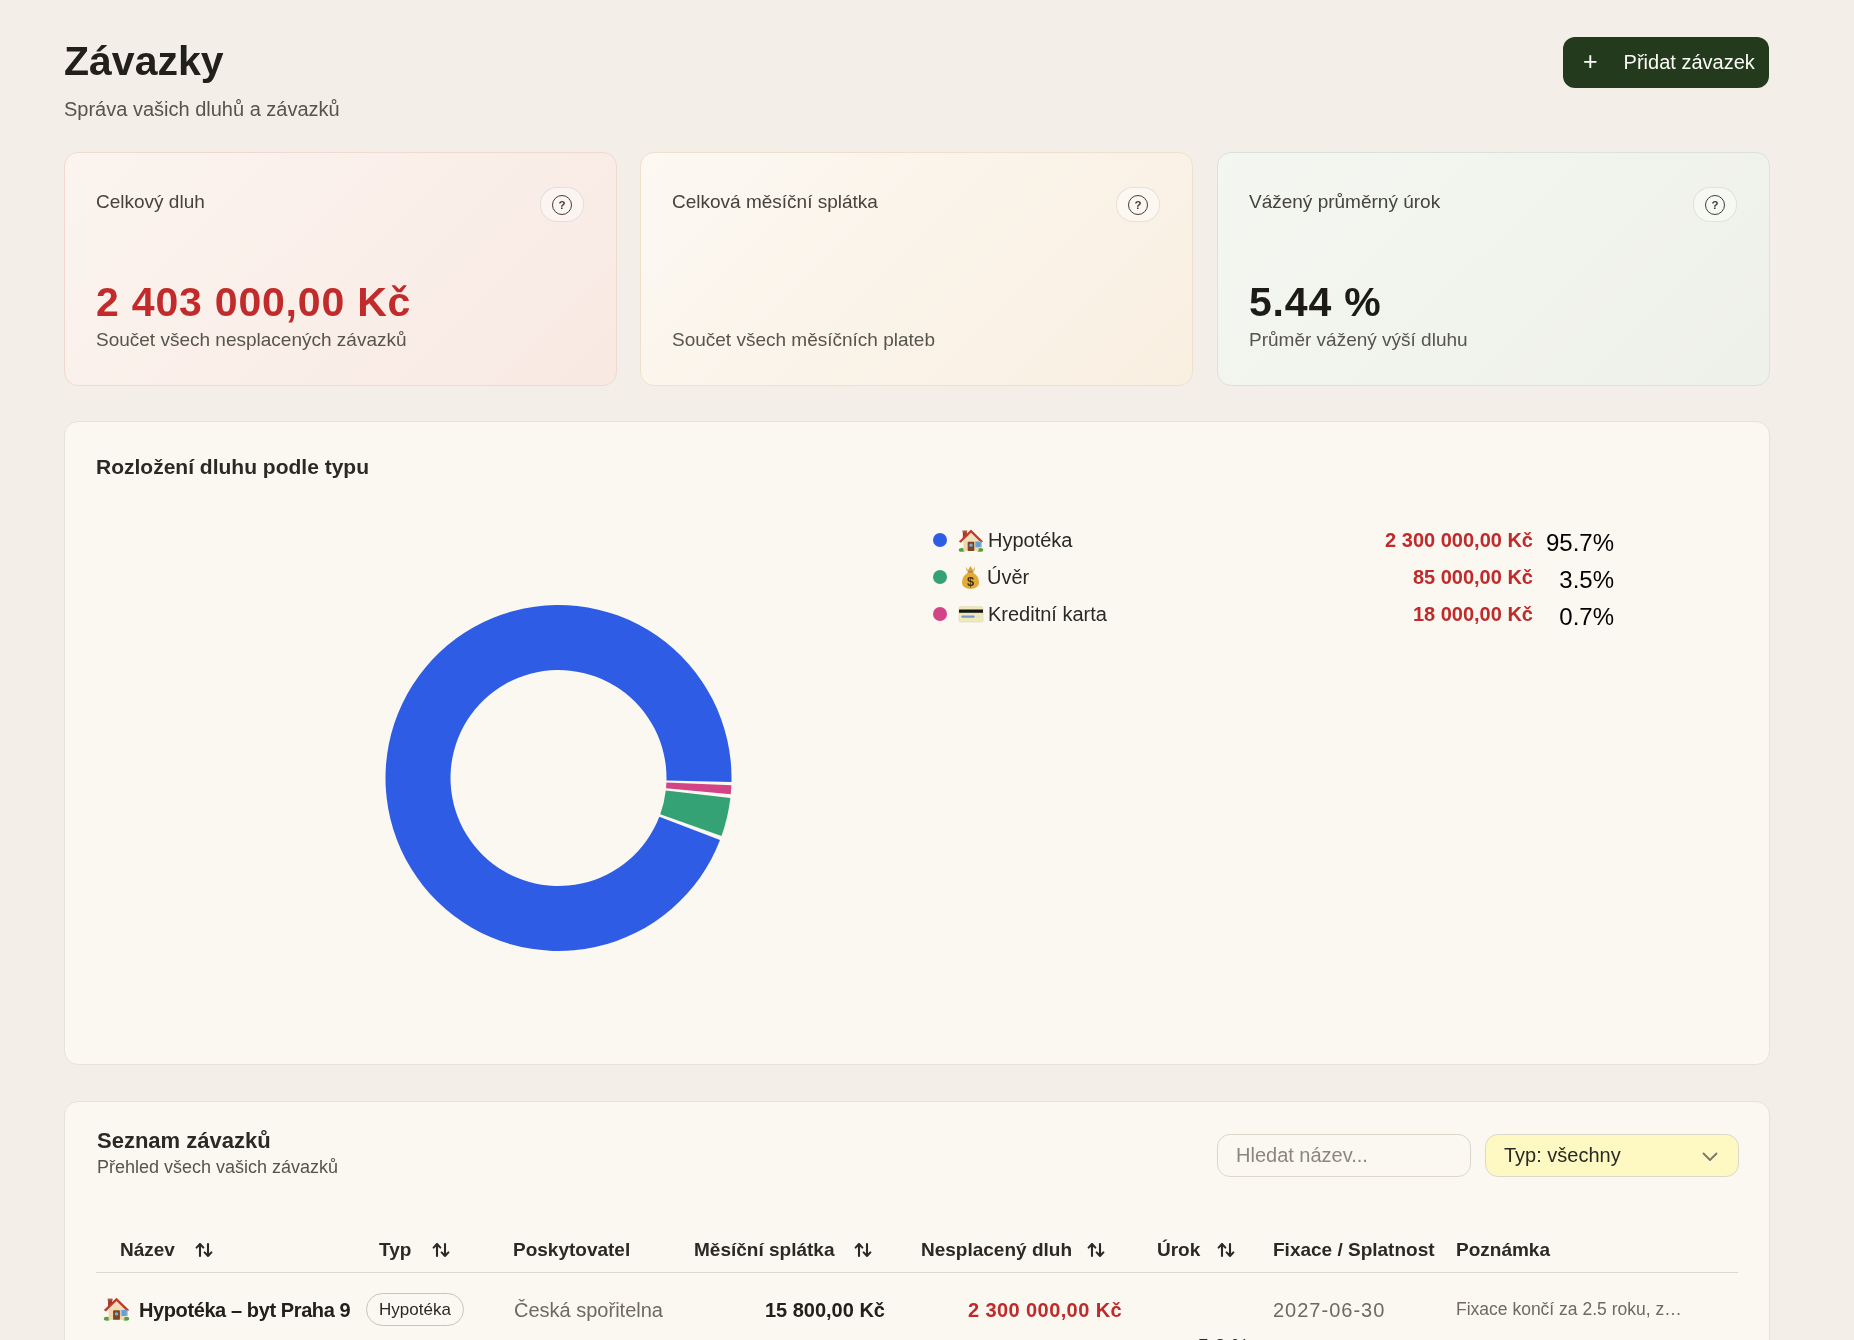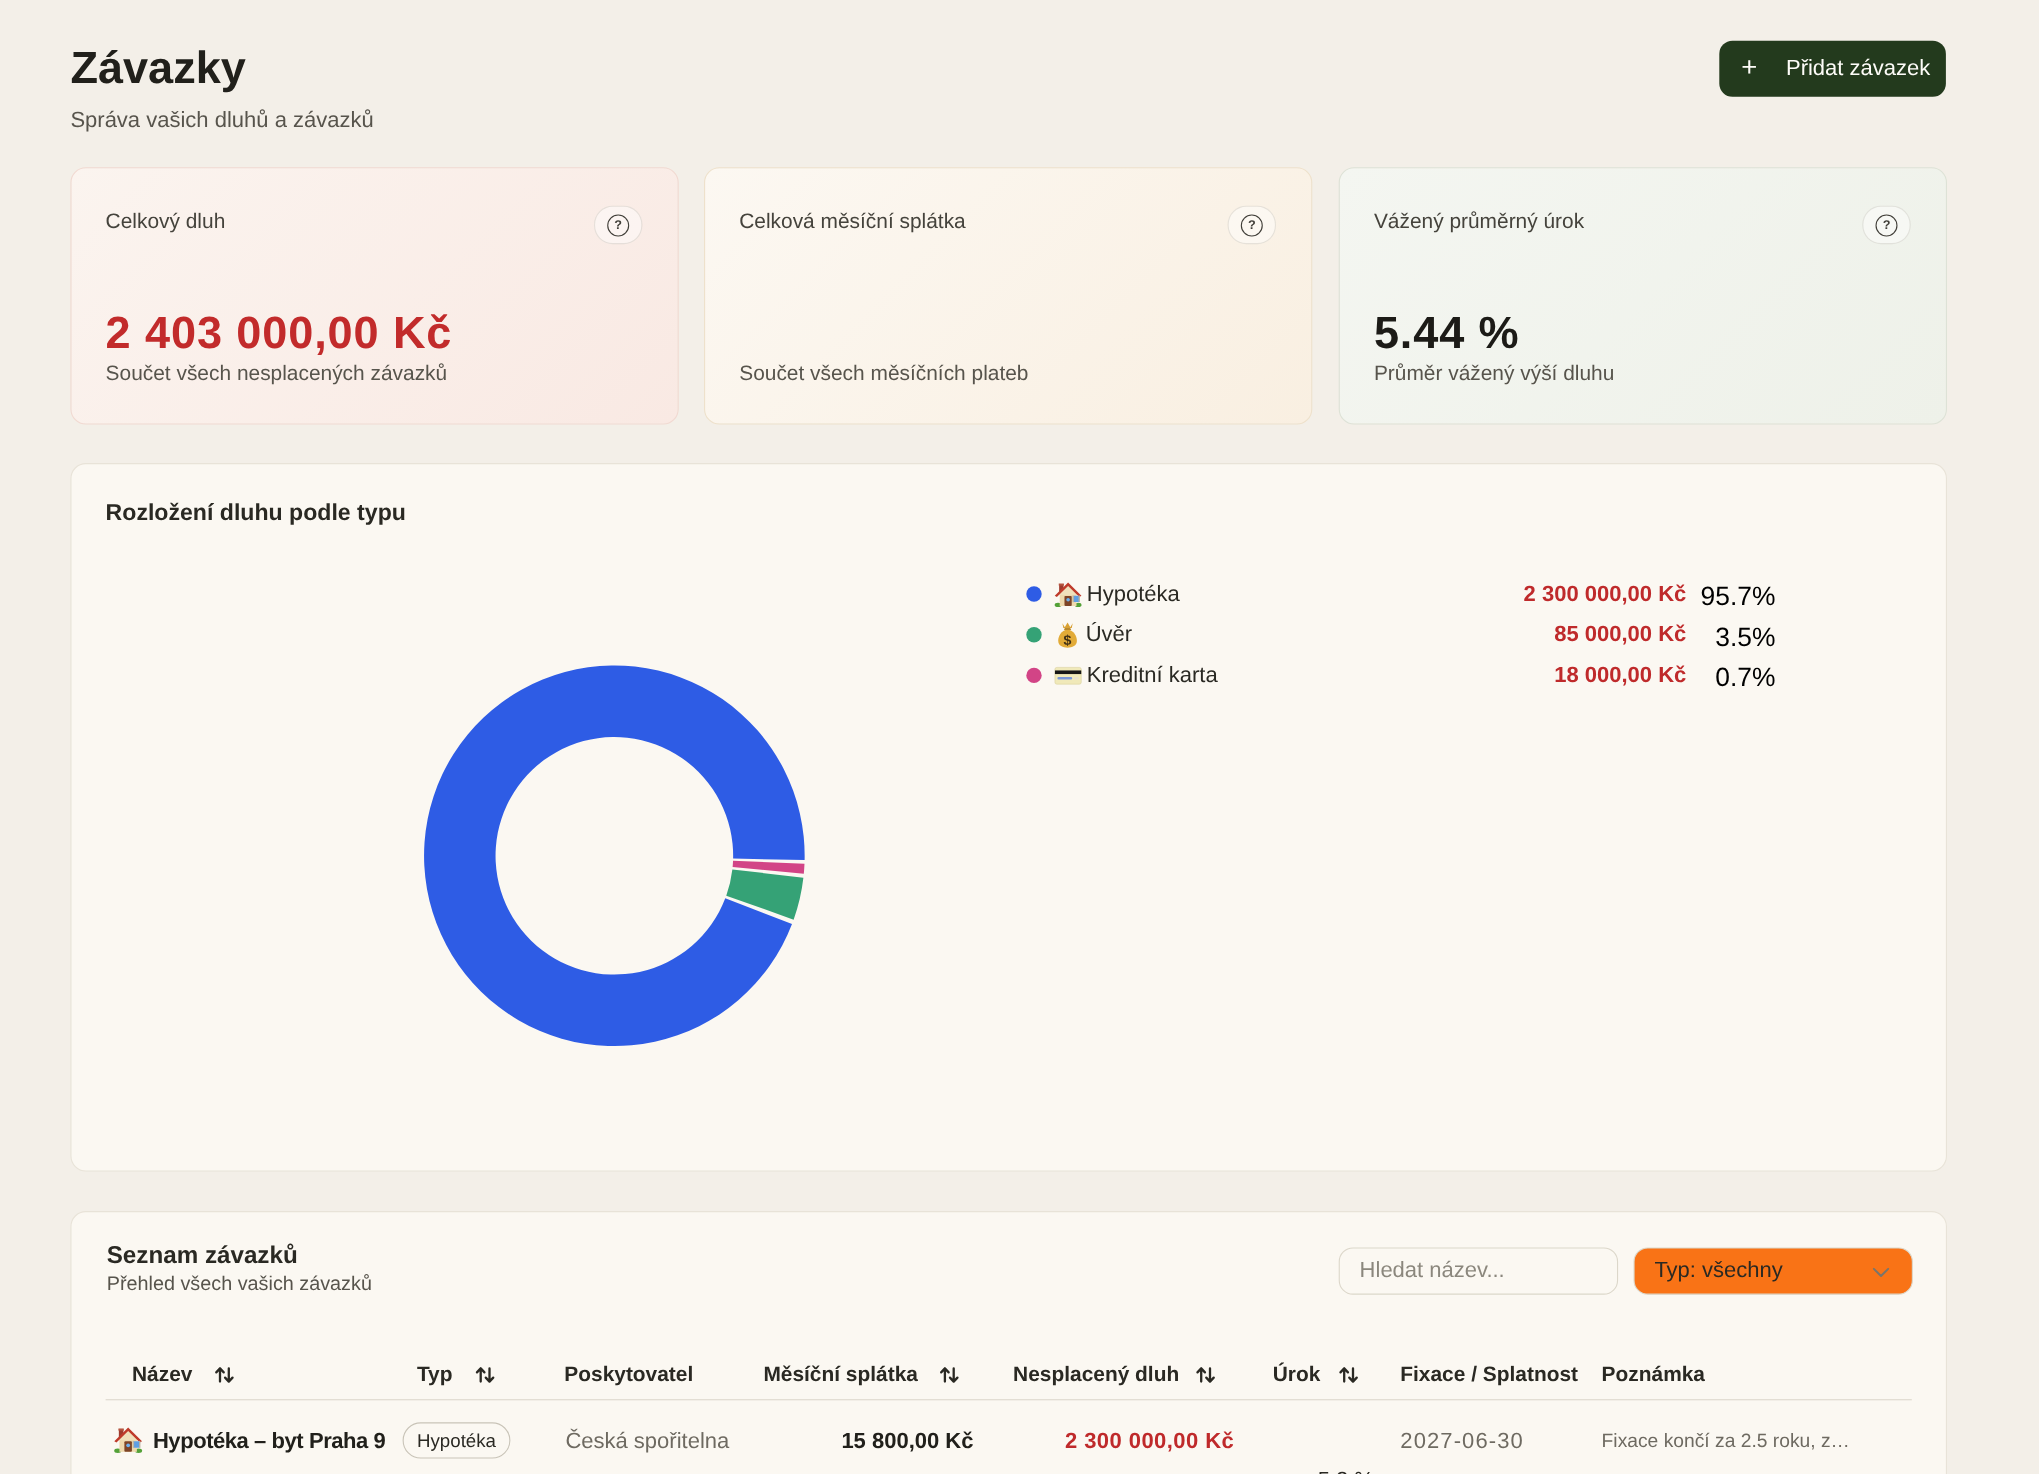--- a/index.html
+++ b/index.html
@@ -28,21 +28,21 @@
   .cardtitle { font-size:21px; font-weight:700; color:#2a2923; }
 
   .legendrow { position:absolute; height:26px; display:flex; align-items:center; }
   .dot { width:14px; height:14px; border-radius:50%; display:inline-block; }
   .lglabel { font-size:20px; color:#2a2923; }
   .lgval { position:absolute; font-size:20px; font-weight:700; color:#bf2a2b; text-align:right; }
   .lgpct { position:absolute; font-size:24px; color:#000000; text-align:right; }
 
   .listcard { top:1101px; height:330px; }
   .search { position:absolute; left:1152px; top:32px; width:254px; height:43px; border:1px solid #dcd7ca; border-radius:13px; background:#fbf8f2; color:#8b877d; font-size:20px; line-height:41px; padding-left:18px; }
-  .dropdown { position:absolute; left:1420px; top:32px; width:254px; height:43px; border:1px solid #dcd7ca; border-radius:13px; background:#f97316; color:#2a2923; font-size:20px; line-height:41px; padding-left:18px; }
+  .dropdown { position:absolute; left:1420px; top:32px; width:254px; height:43px; border:1px solid #dcd7ca; border-radius:13px; background:#fef9c3; color:#2a2923; font-size:20px; line-height:41px; padding-left:18px; }
 
   .th { position:absolute; font-size:19px; font-weight:700; color:#2a2923; top:1239px; }
   .td { position:absolute; top:1299px; font-size:20px; color:#2a2923; }
   .tdg { color:#6e6a61; }
   .sep { position:absolute; left:96px; top:1272px; width:1642px; height:1px; background:#ddd8cc; }
   .sort { position:absolute; top:1241px; width:20px; height:18px; }
 
   .badge { position:absolute; left:366px; top:1293px; width:98px; height:33px; border:1px solid #c9c4b8; border-radius:17px; font-size:17px; color:#2a2923; text-align:center; line-height:31px; }
 </style>
 </head>

